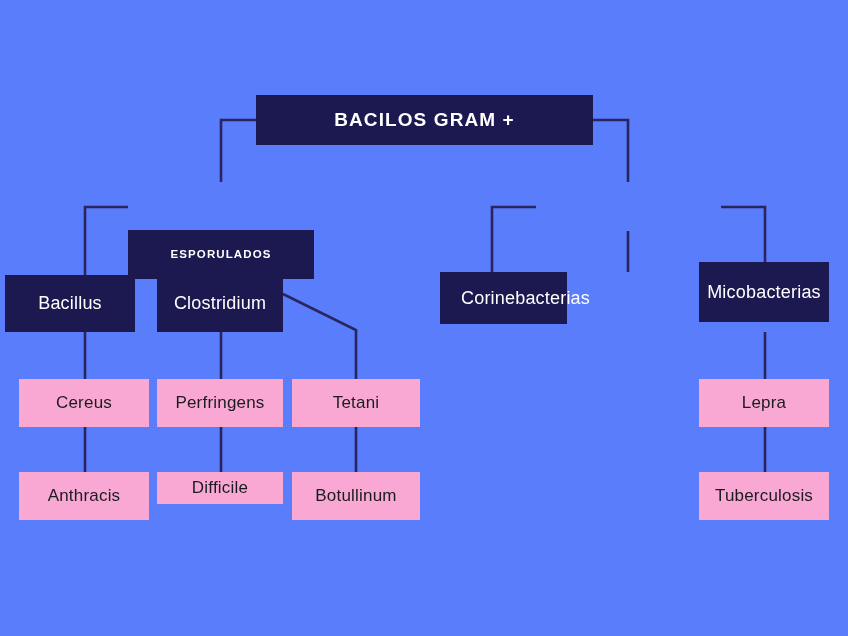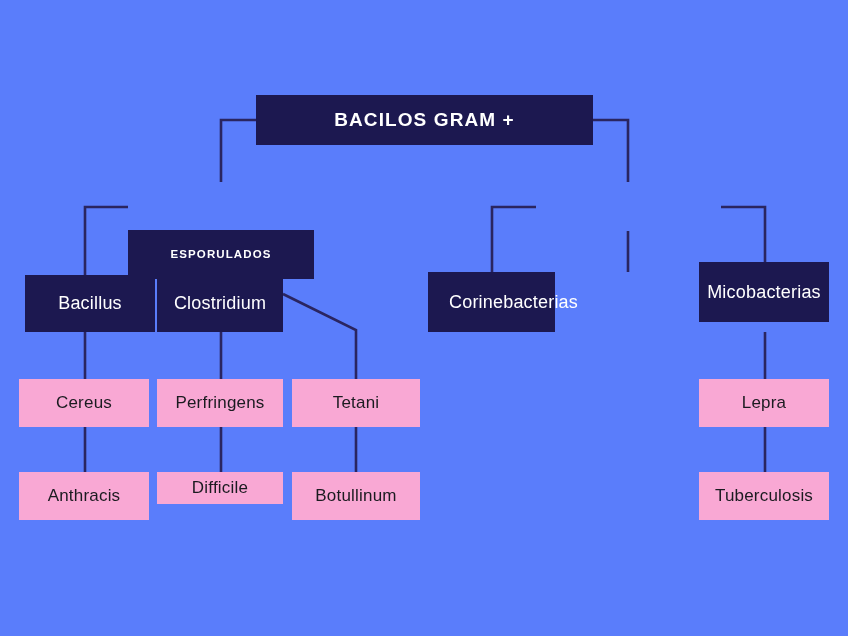--- a/index.html
+++ b/index.html
@@ -107,29 +107,29 @@
 
   <div class="node node-dark root-label" style="left:256px; top:95px; width:337px; height:50px;">
     <span>BACILOS GRAM +</span>
   </div>
 
   <div class="node node-dark branch-label" style="left:128px; top:182px; width:186px; height:49px;margin-top:48px;">
     <span>ESPORULADOS</span>
   </div>
 
 
-  <div class="node node-dark genus-label" style="left:25px; top:275px; width:130px; height:57px;">
+  <div class="node node-dark genus-label" style="left:5px; top:275px; width:130px; height:57px;">
     <span>Bacillus</span>
   </div>
 
   <div class="node node-dark genus-label" style="left:157px; top:275px; width:126px; height:57px;">
     <span>Clostridium</span>
   </div>
 
-  <div class="node node-dark genus-label" style="left:428px; top:272px; width:127px; height:60px;padding-left:44px;">
+  <div class="node node-dark genus-label" style="left:440px; top:272px; width:127px; height:52px;padding-left:44px;">
     <span>Corinebacterias</span>
   </div>
 
 
   <div class="node node-dark genus-label" style="left:699px; top:262px; width:130px; height:60px;">
     <span>Micobacterias</span>
   </div>
 
   <div class="node node-light species-label" style="left:19px; top:379px; width:130px; height:48px;">
     <span>Cereus</span>

